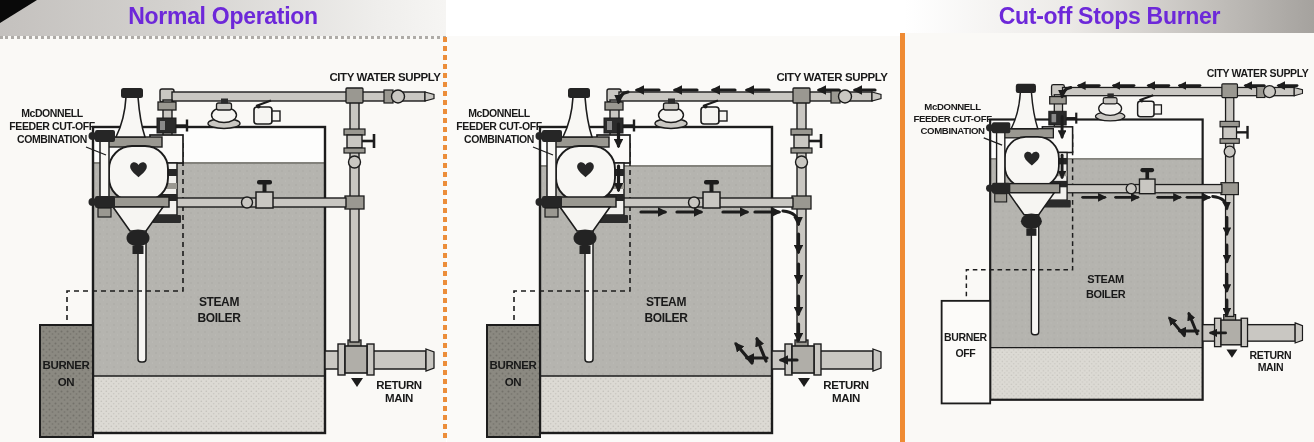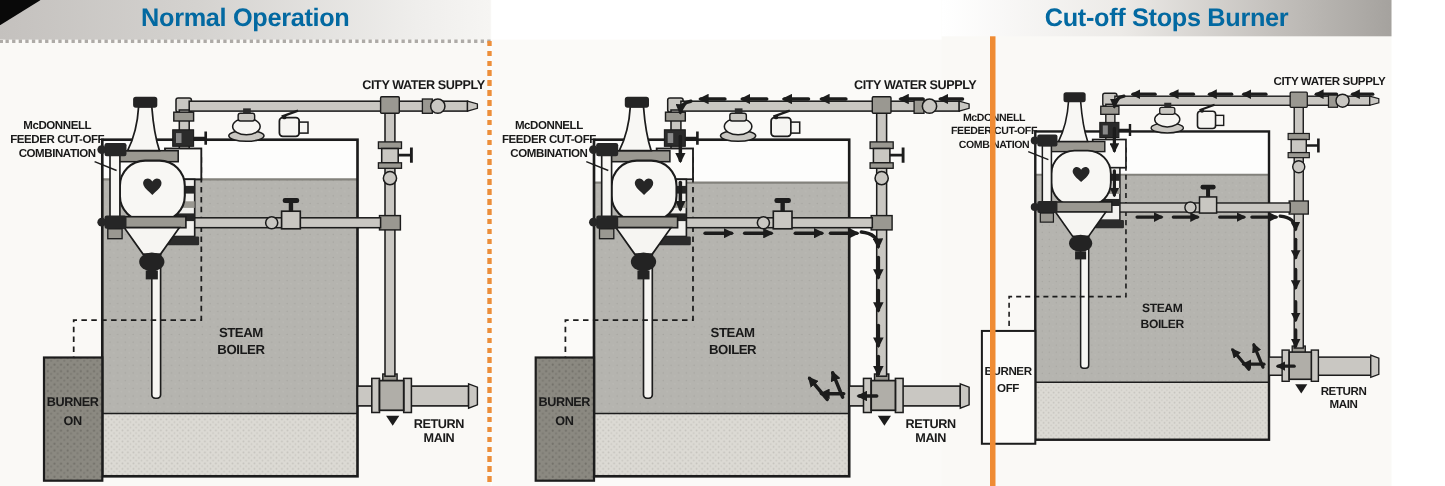--- a/index.html
+++ b/index.html
@@ -4,26 +4,26 @@
 <style>
   html,body{margin:0;padding:0;background:#ffffff;}
   .stage{
     position:relative;width:1314px;height:442px;overflow:hidden;
     background:#ffffff;font-family:"Liberation Sans",sans-serif;
   }
   .panel{position:absolute;top:0;height:442px;}
   .panel .band{position:absolute;left:0;top:0;width:100%;}
   .panel h2{
     margin:0;position:relative;z-index:2;text-align:center;
-    font-size:23px;line-height:33px;font-weight:bold;color:#0369a1;
+    font-size:23px;line-height:33px;font-weight:bold;color:#6d28d9;
     letter-spacing:-0.3px;white-space:nowrap;
   }
   .p1{left:0;width:446px;background:#faf9f6;}
   .p2{left:447px;width:453px;background:#fbfaf8;}
-  .p3{left:856px;width:409px;background:#faf9f6;}
+  .p3{left:905px;width:409px;background:#faf9f6;}
   .band1{height:36px;background:linear-gradient(90deg,#c4c1be 0%,#d4d2cf 40%,#efeeec 85%,#f6f5f3 100%);}
   .band2{height:36px;background:#ffffff;}
   .band3{height:33px;background:linear-gradient(90deg,#ffffff 0%,#eceae7 40%,#c2bfbb 75%,#a5a29e 100%);}
   .dotline{
     position:absolute;left:0;top:36px;width:446px;height:0;
     border-top:3px dotted #aeaba7;z-index:3;
   }
   .corner-wedge{
     position:absolute;left:0;top:0;width:37px;height:23px;z-index:4;
     background:#090909;clip-path:polygon(0 0,100% 0,0 100%);

